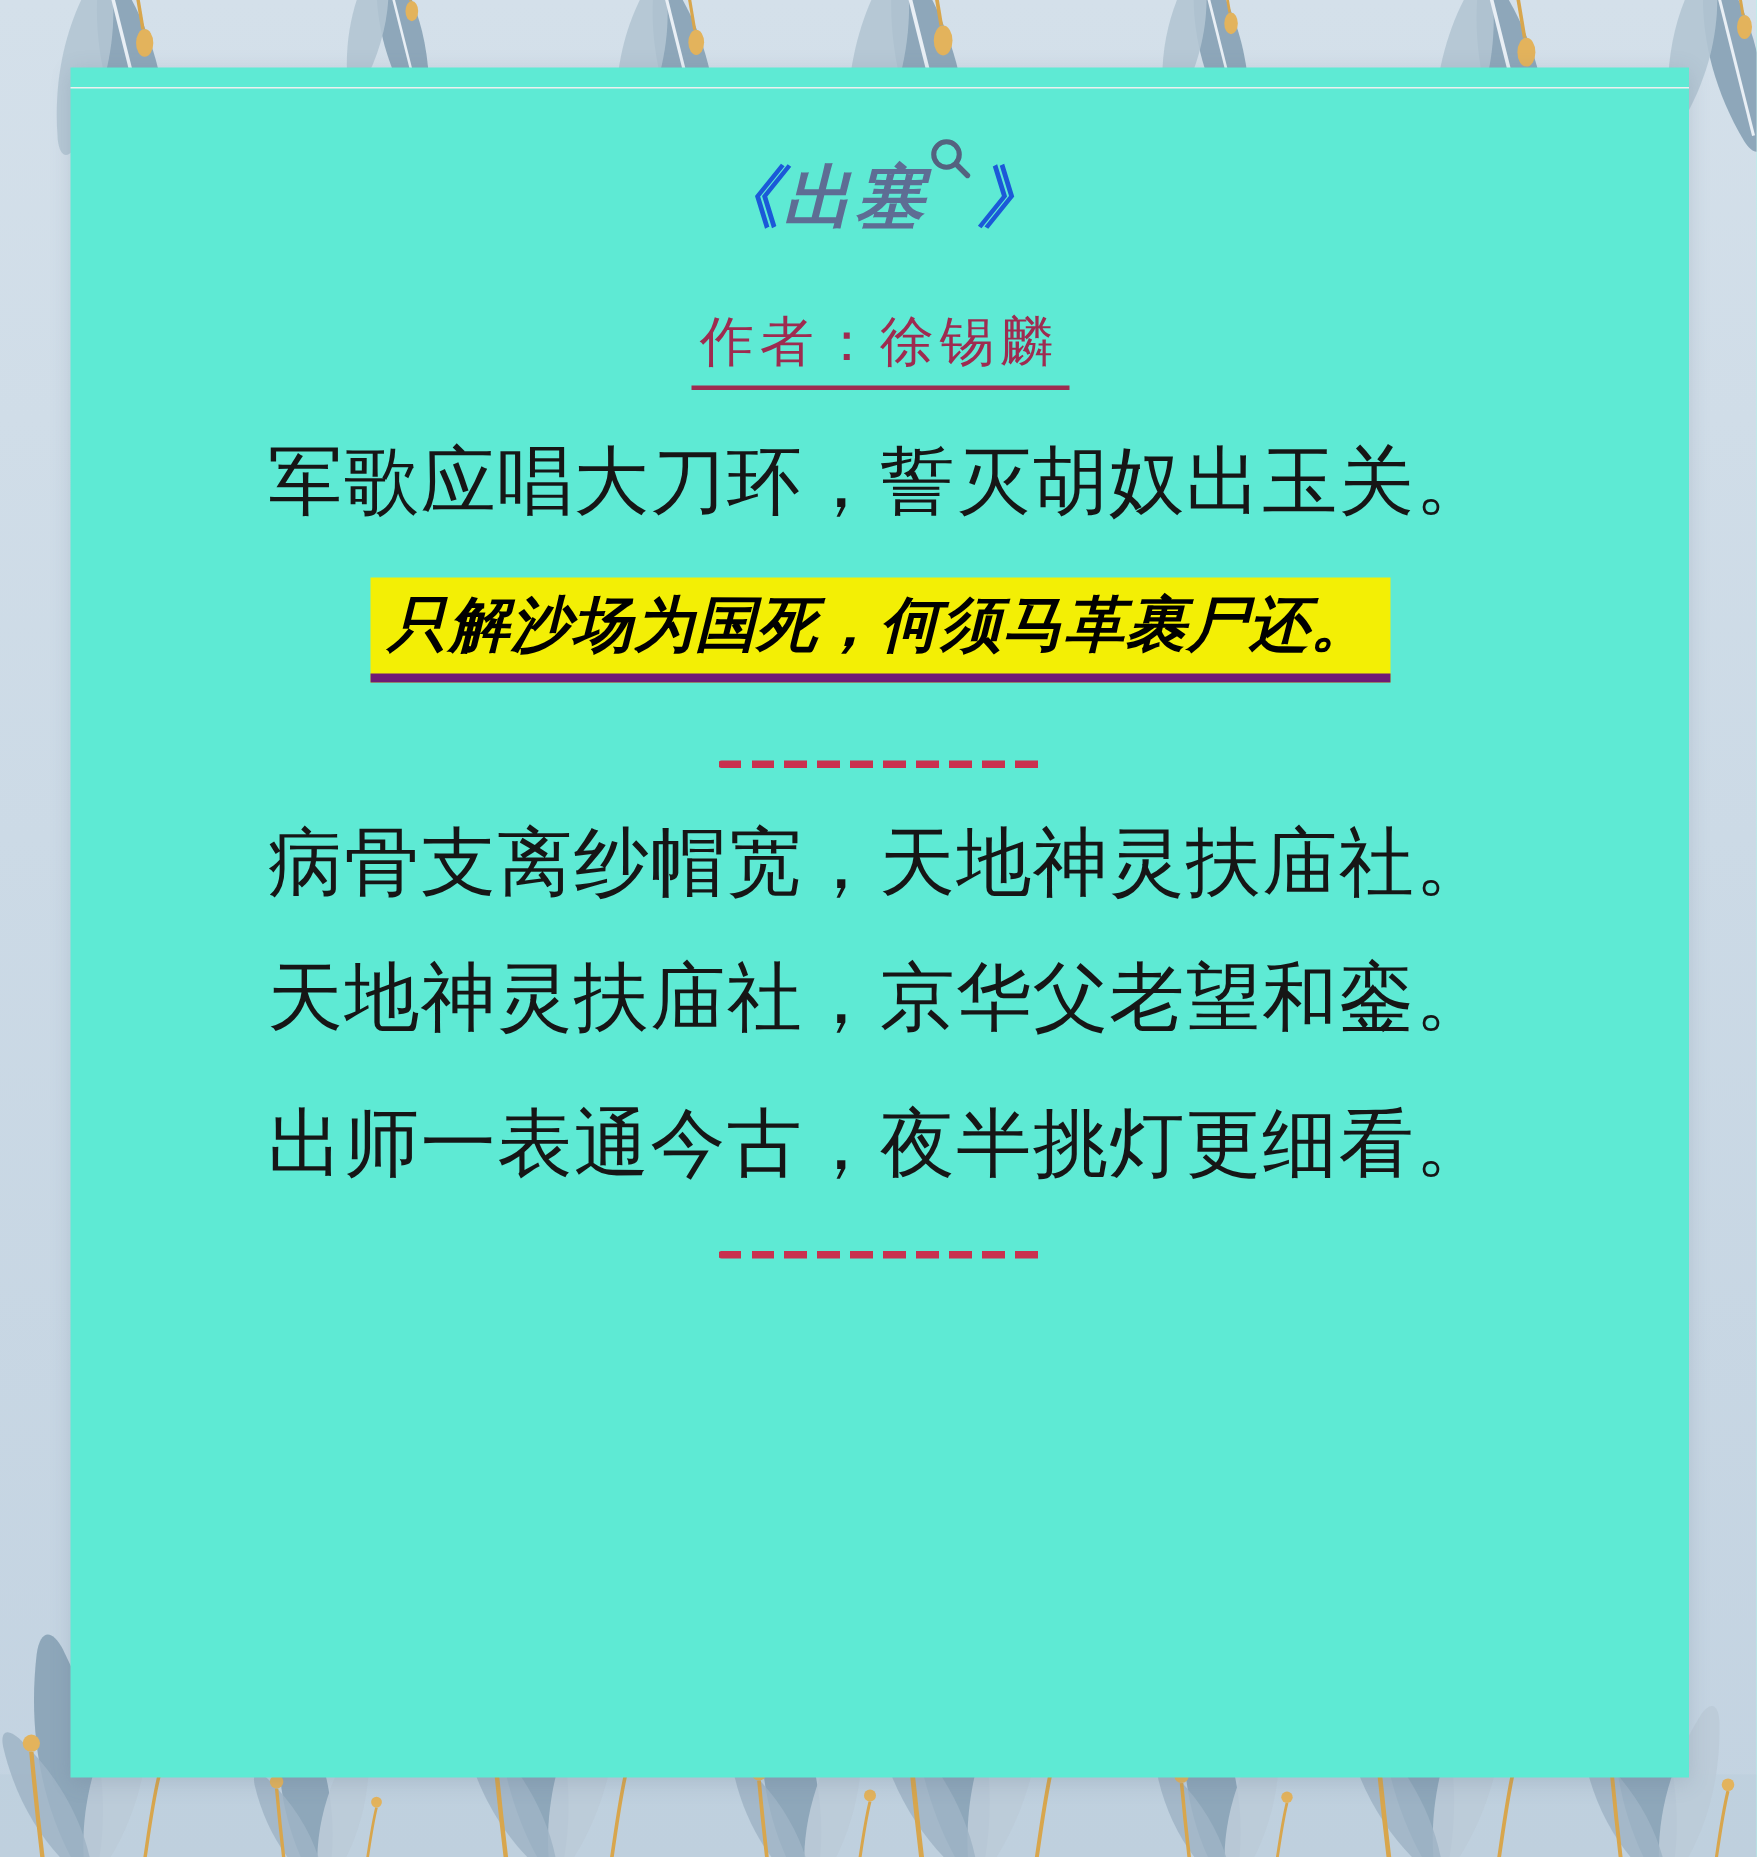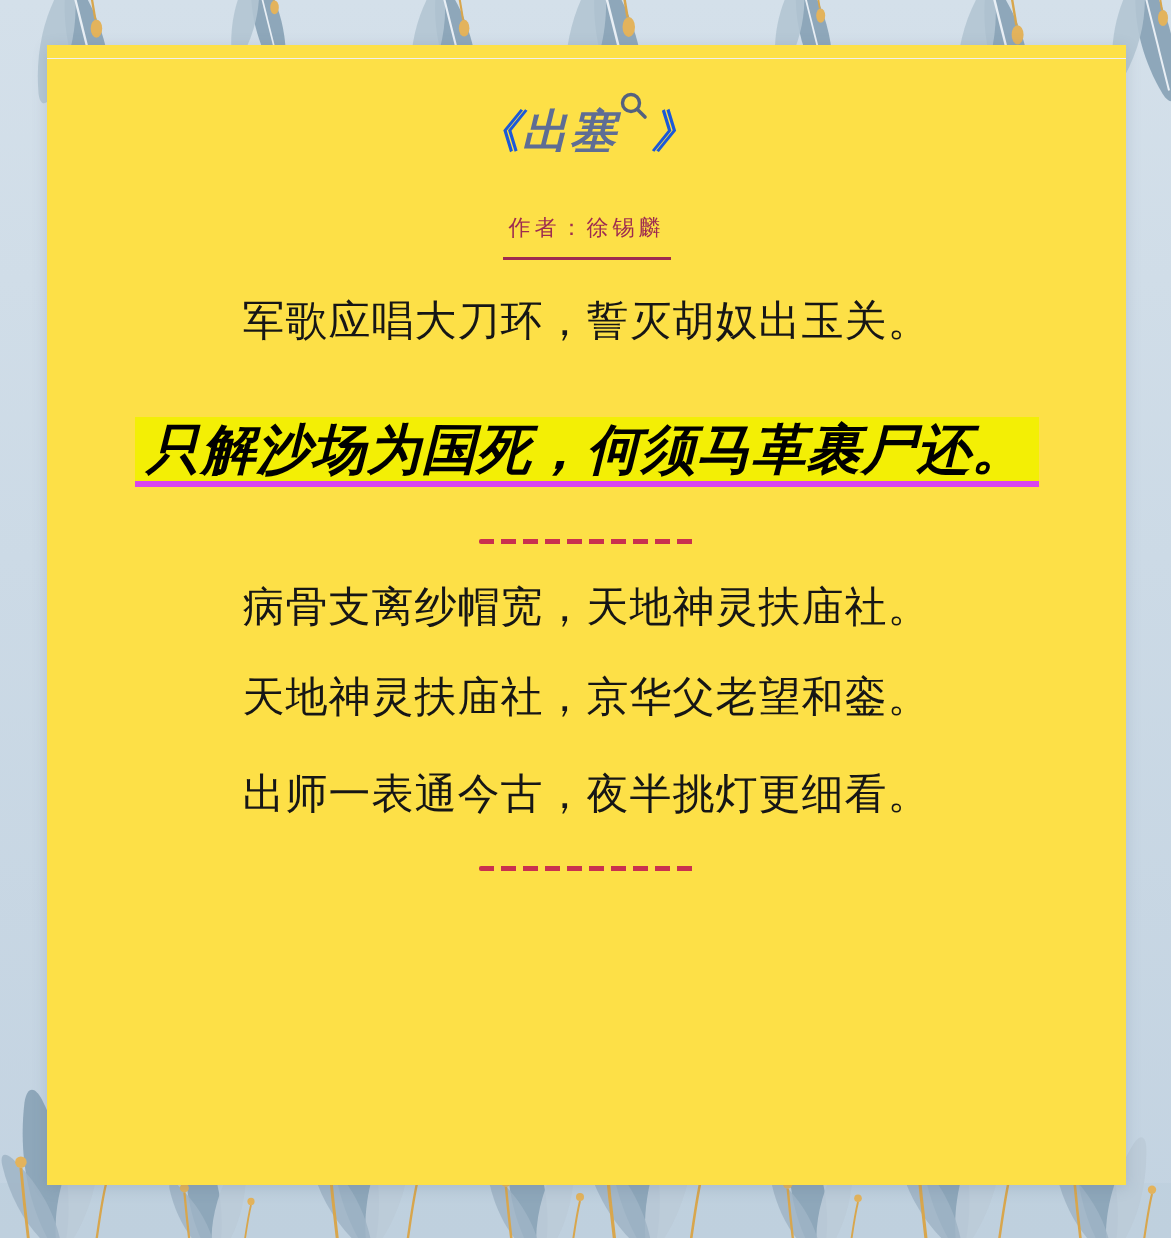--- a/index.html
+++ b/index.html
@@ -6,52 +6,52 @@
   body{
     width:1171px;height:1238px;position:relative;overflow:hidden;
     background:linear-gradient(180deg,#d4e0ea 0%,#ccdae6 45%,#c3d3e1 100%);
     font-family:"Liberation Sans","DejaVu Sans",sans-serif;
   }
   .deco{position:absolute;left:0;width:1171px;pointer-events:none;}
   .deco-top{top:0;height:150px;}
   .deco-bottom{bottom:0;height:175px;}
   .card{
     position:absolute;left:47px;top:45px;width:1079px;height:1140px;
-    background:#fde047;box-shadow:0 3px 14px rgba(80,100,125,.20);
+    background:#5eead4;box-shadow:0 3px 14px rgba(80,100,125,.20);
     display:flex;flex-direction:column;align-items:center;
   }
   .card-topline{position:absolute;top:13px;left:0;right:0;height:1px;background:#efefef;}
   .poem-title{
     margin:46px 0 0;font-size:46px;font-weight:bold;font-style:italic;
     letter-spacing:2px;line-height:60px;white-space:nowrap;
   }
   .poem-title .bracket{color:#1b59d8;}
   .t1 .ttext{color:#5e6d94;}
   .t2{margin-top:66px;font-size:44px;}
   .t2 .ttext{color:#1d57d6;}
   .search-sup{display:inline-block;vertical-align:26px;margin:0 2px 0 1px;line-height:0;}
   .author{
-    margin-top:46px;font-size:22px;color:#9e2b50;letter-spacing:4px;
+    margin-top:46px;font-size:36px;color:#9e2b50;letter-spacing:4px;
     padding:0 6px 9px;border-bottom:3px solid #9e2b50;line-height:41px;white-space:nowrap;
   }
   .poem-line{
-    font-size:42px;line-height:50px;color:#161616;font-weight:500;
+    font-size:50px;line-height:50px;color:#161616;font-weight:500;
     letter-spacing:1px;white-space:nowrap;
   }
   .m-line1{margin-top:36px;}
   .m-line2{margin-top:38px;}
   .m-line3{margin-top:40px;}
   .m-line4{margin-top:47px;text-align:right;}
   .hl-row{line-height:0;}
   .m-hl1{margin-top:39px;}
   .m-hl2{margin-top:40px;}
   .hl{
     display:inline-block;background:#f3ef05;color:#000;
-    font-size:54px;line-height:48px;font-style:italic;font-weight:600;
-    letter-spacing:1px;padding:8px 12px;border-bottom:6px solid #d946ef;white-space:nowrap;margin-top:32px;
+    font-size:40px;line-height:48px;font-style:italic;font-weight:600;
+    letter-spacing:1px;padding:8px 12px;border-bottom:6px solid #701a75;white-space:nowrap;
   }
   .divider{
     width:216px;height:5px;border-radius:2px;
     background:repeating-linear-gradient(90deg,#c9314f 0 15px,transparent 15px 22px);
   }
   .m-div1{margin-top:52px;}
   .m-div2{margin-top:47px;}
 </style>
 </head>
 <body>

